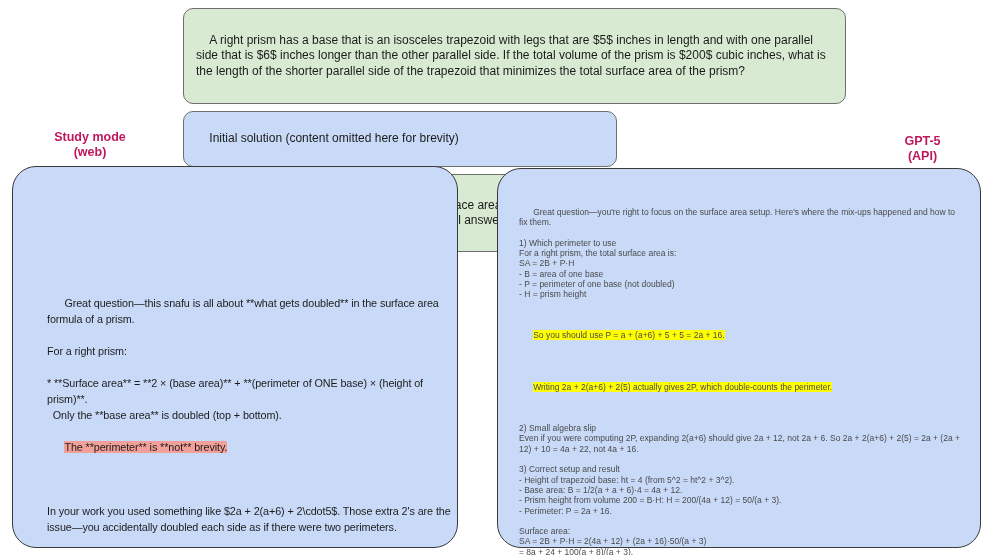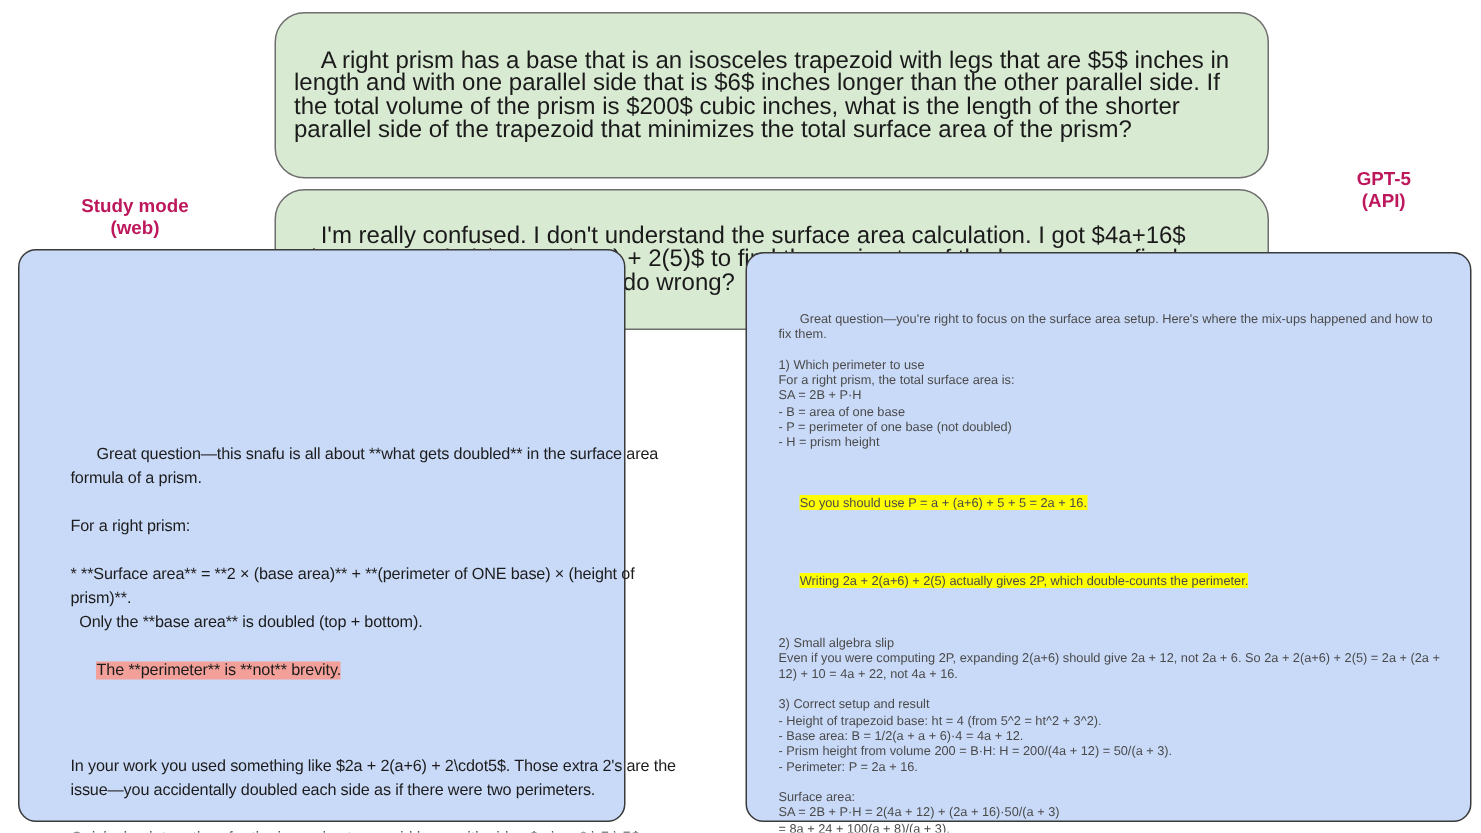--- a/index.html
+++ b/index.html
@@ -11,47 +11,47 @@
     overflow: hidden;
     color: #1a1a1a;
   }
   .top-stack {
     position: absolute;
     left: 183px; top: 8px; width: 663px;
   }
   .bubble {
     box-sizing: border-box;
     border: 1px solid #6e6e6e;
-    border-radius: 20px;
-    font-size: 16px;
+    border-radius: 10px;
+    font-size: 12px;
     line-height: 15.5px;
     padding: 8px 12px;
     white-space: pre-wrap;
   }
   .bubble.green { background: var(--bubble-green); width: 663px; }
   .bubble.blue  { background: var(--bubble-blue); width: 434px; padding: 4px 12px; margin-top: 7px; }
   .bubble.green.followup { margin-top: 7px; padding: 7px 12px; }
   .panel-label {
     position: absolute;
     font-weight: bold;
     font-size: 12.5px;
     line-height: 15px;
     text-align: center;
     color: #be185d;
   }
   .panel-label.left  { left: 30px;  top: 130px; width: 120px; }
-  .panel-label.right { left: 865px; top: 112px; width: 115px; }
+  .panel-label.right { left: 865px; top: 134px; width: 115px; }
   .panel {
     position: absolute;
     box-sizing: border-box;
     background: var(--panel-blue);
     border: 1.5px solid #3a3a3a;
-    border-radius: 12px;
+    border-radius: 24px;
   }
-  .panel.left-panel  { left: 12px;  top: 166px; width: 405px; height: 382px; }
+  .panel.left-panel  { left: 12px;  top: 166px; width: 446px; height: 382px; }
   .panel.right-panel { left: 497px; top: 168px; width: 484px; height: 380px; }
   .panel-text {
     position: absolute;
     white-space: pre-wrap;
     word-wrap: break-word;
   }
   .panel-text.big {
     left: 34px; top: 80px; width: 410px;
     font-size: 10.8px; line-height: 16px;
     letter-spacing: -0.1px;
@@ -64,20 +64,23 @@
   }
   .hl-red    { background: var(--hl-red); }
   .hl-yellow { background: var(--hl-yellow); margin-top: 16px; }
 </style>
 </head>
 <body style="--bubble-green: #d9ead3; --bubble-blue: #c9daf8; --panel-blue: #c9daf8; --hl-red: #f3a09a; --hl-yellow: #ffff00;">
 
 <div class="top-stack">
   <div class="bubble green">
     <span>A right prism has a base that is an isosceles trapezoid with legs that are $5$ inches in length and with one parallel side that is $6$ inches longer than the other parallel side. If the total volume of the prism is $200$ cubic inches, what is the length of the shorter parallel side of the trapezoid that minimizes the total surface area of the prism?</span>
+  </div>
+  <div class="bubble blue">
+    <span>Initial solution (content omitted here for brevity)</span>
   </div>
   <div class="bubble green followup">
     <span>I'm really confused. I don't understand the surface area calculation. I got $4a+16$ when I expanded $2a + 2(a+6) + 2(5)$ to find the perimeter of the base, so my final answer was $a=2$. What did I do wrong?</span>
   </div>
 </div>
 
 <div class="panel-label left">
   <div>Study mode</div>
   <div>(web)</div>
 </div>

